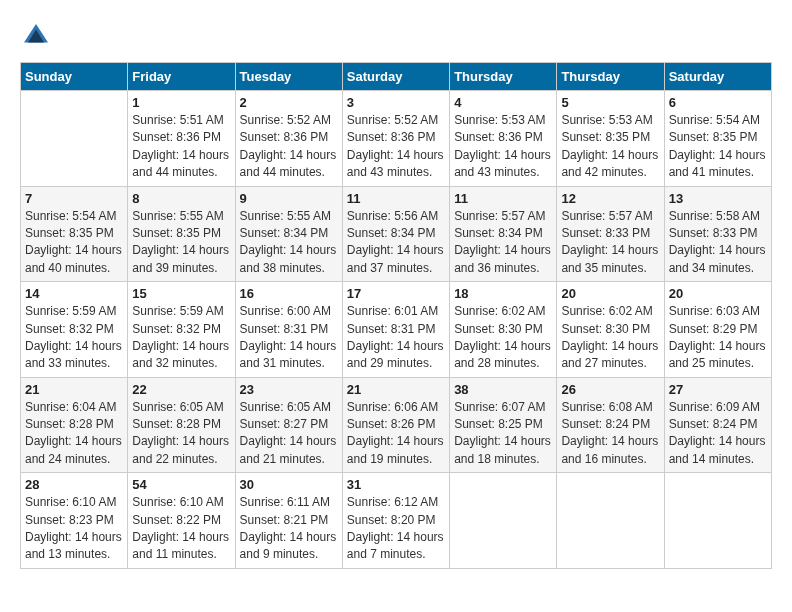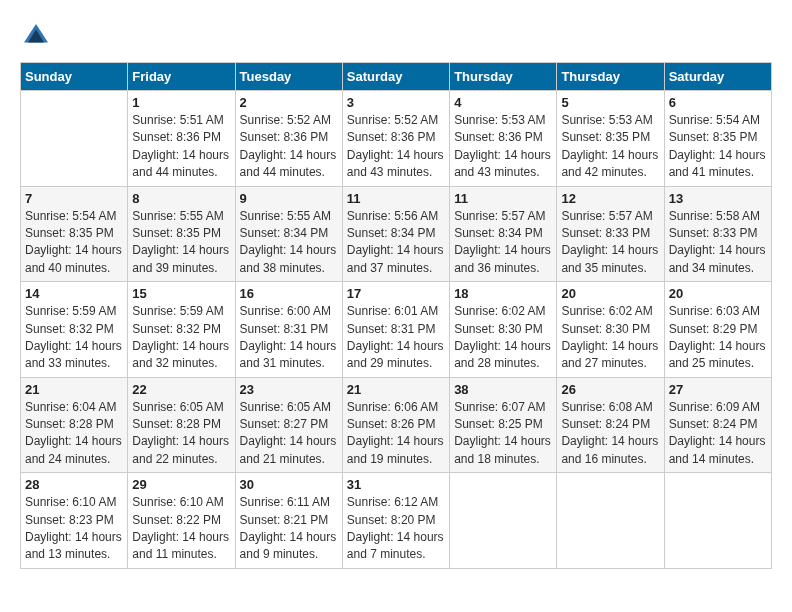--- a/index.html
+++ b/index.html
@@ -237,21 +237,21 @@
           <div class="day-number">27</div>
 <div class="day-info">Sunrise: 6:09 AM<br>Sunset: 8:24 PM<br>Daylight: 14 hours and 14 minutes.</div>
         </td>
       </tr>
       <tr>
         <td>
           <div class="day-number">28</div>
 <div class="day-info">Sunrise: 6:10 AM<br>Sunset: 8:23 PM<br>Daylight: 14 hours and 13 minutes.</div>
         </td>
         <td>
-          <div class="day-number">29</div>
+          <div class="day-number">54</div>
 <div class="day-info">Sunrise: 6:10 AM<br>Sunset: 8:22 PM<br>Daylight: 14 hours and 11 minutes.</div>
         </td>
         <td>
           <div class="day-number">30</div>
 <div class="day-info">Sunrise: 6:11 AM<br>Sunset: 8:21 PM<br>Daylight: 14 hours and 9 minutes.</div>
         </td>
         <td>
           <div class="day-number">31</div>
 <div class="day-info">Sunrise: 6:12 AM<br>Sunset: 8:20 PM<br>Daylight: 14 hours and 7 minutes.</div>
         </td>

